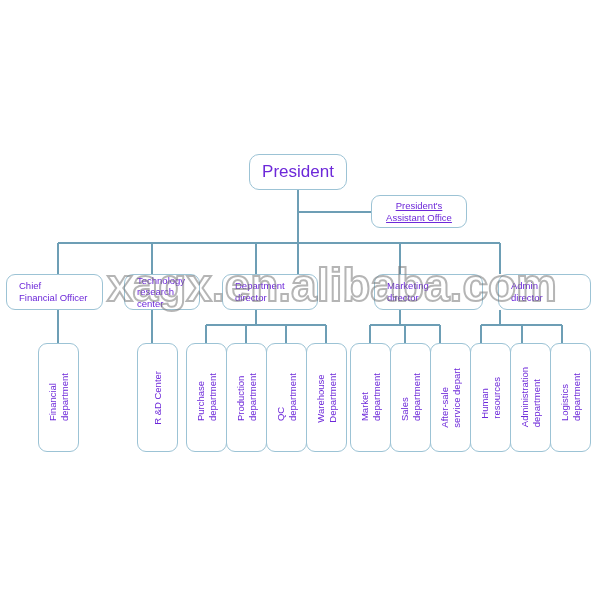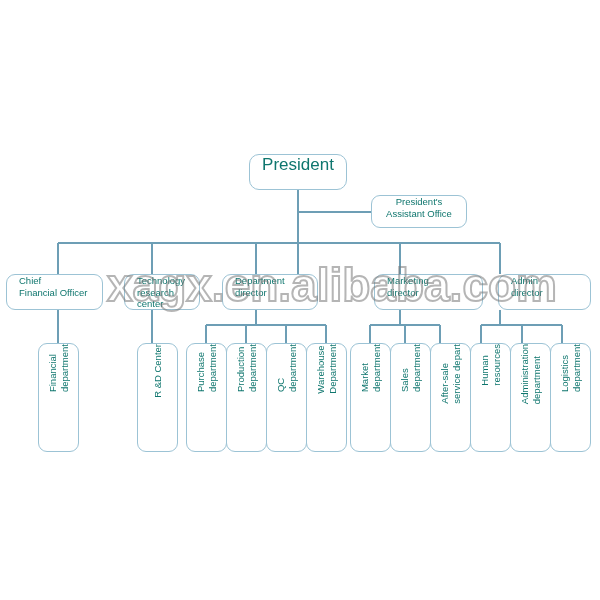--- a/index.html
+++ b/index.html
@@ -24,23 +24,23 @@
   }
   
   .node {
     position: absolute;
     box-sizing: border-box;
     background: #ffffff;
     border: 1px solid #9cc3d5;
     border-radius: 9px;
     z-index: 2;
     display: flex;
-    align-items: flex-start;
+    align-items: center;
     justify-content: center;
-    color: #0f766e;
+    color: #6d28d9;
     line-height: 1.22;
     text-align: center;
   }
   .node.left-align {
     justify-content: flex-start;
     text-align: left;
   }
   .node .label {
     display: block;
     white-space: pre-line;
@@ -50,20 +50,21 @@
     left: 249px; top: 154px;
     width: 98px; height: 36px;
     font-size: 17px;
     border-radius: 10px;
   }
   
   .n-assistant {
     left: 371px; top: 195px;
     width: 96px; height: 33px;
     font-size: 9.5px;
+    text-decoration: underline;
   }
   
   .lvl2 {
     top: 274px;
     height: 36px;
     font-size: 9.5px;
     padding-left: 12px;
   }
   .n-cfo        { left: 6px;   width: 97px; }
   .n-techres    { left: 124px; width: 76px; }

